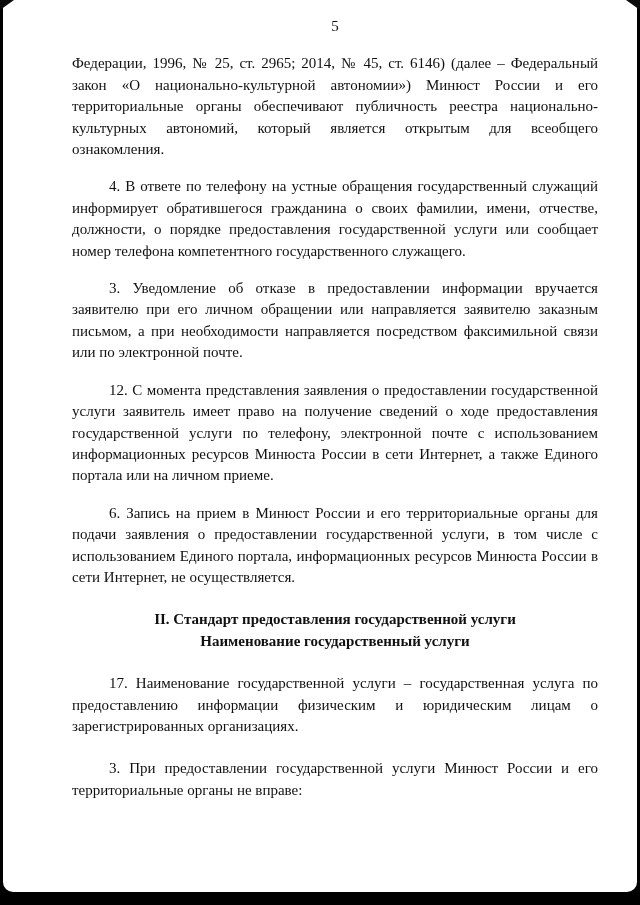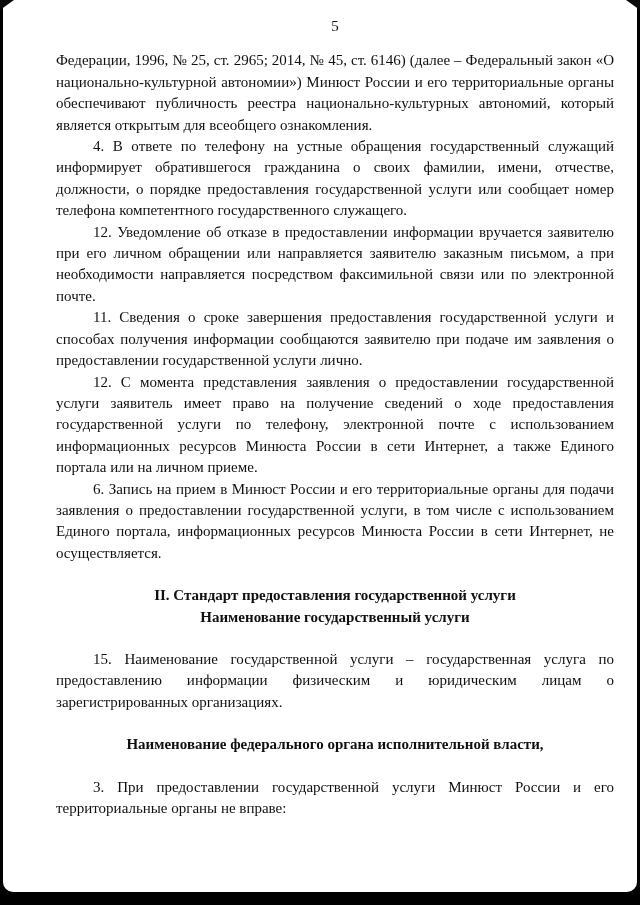--- a/index.html
+++ b/index.html
@@ -28,21 +28,21 @@
     line-height: 21.4px;
     text-align: justify;
     z-index: 2;
   }
   .pagenum {
     text-align: center;
     text-indent: 0;
     margin: 0 0 13px 0;
   }
   .para {
-    margin: 0;
+    margin: 16px;
     text-indent: 37px;
   }
   .noindent { text-indent: 0; }
   .heading {
     font-weight: bold;
     text-align: center;
     text-indent: 0;
     margin: 21px 0;
   }
   .heading div { }
@@ -53,31 +53,29 @@
 <div class="sheet">
   <div class="page"></div>
   <div class="corner corner-tl"></div>
   <div class="corner corner-tr"></div>
 
   <div class="content">
     <div class="pagenum">5</div>
 
     <p class="para noindent">Федерации, 1996, № 25, ст. 2965; 2014, № 45, ст. 6146) (далее – Федеральный закон «О национально-культурной автономии») Минюст России и его территориальные органы обеспечивают публичность реестра национально-культурных автономий, который является открытым для всеобщего ознакомления.</p>
     <p class="para">4. В ответе по телефону на устные обращения государственный служащий информирует обратившегося гражданина о своих фамилии, имени, отчестве, должности, о порядке предоставления государственной услуги или сообщает номер телефона компетентного государственного служащего.</p>
-    <p class="para">12. Уведомление об отказе в предоставлении информации вручается заявителю при его личном обращении или направляется заявителю заказным письмом, а при необходимости направляется посредством факсимильной связи или по электронной почте.</p>
-    <p class="para">11. Сведения о сроке завершения предоставления государственной услуги и способах получения информации сообщаются заявителю при подаче им заявления о предоставлении государственной услуги лично.</p>
+    <p class="para">3. Уведомление об отказе в предоставлении информации вручается заявителю при его личном обращении или направляется заявителю заказным письмом, а при необходимости направляется посредством факсимильной связи или по электронной почте.</p>
     <p class="para">12. С момента представления заявления о предоставлении государственной услуги заявитель имеет право на получение сведений о ходе предоставления государственной услуги по телефону, электронной почте с использованием информационных ресурсов Минюста России в сети Интернет, а также Единого портала или на личном приеме.</p>
     <p class="para">6. Запись на прием в Минюст России и его территориальные органы для подачи заявления о предоставлении государственной услуги, в том числе с использованием Единого портала, информационных ресурсов Минюста России в сети Интернет, не осуществляется.</p>
 
     <div class="heading">
       <div>II. Стандарт предоставления государственной услуги</div>
       <div>Наименование государственный услуги</div>
     </div>
 
-    <p class="para">15. Наименование государственной услуги – государственная услуга по предоставлению информации физическим и юридическим лицам о зарегистрированных организациях.</p>
+    <p class="para">17. Наименование государственной услуги – государственная услуга по предоставлению информации физическим и юридическим лицам о зарегистрированных организациях.</p>
 
     <div class="heading">
-      <div>Наименование федерального органа исполнительной власти,</div>
     </div>
 
     <p class="para">3. При предоставлении государственной услуги Минюст России и его территориальные органы не вправе:</p>
   </div>
 </div>
 
 </body></html>

